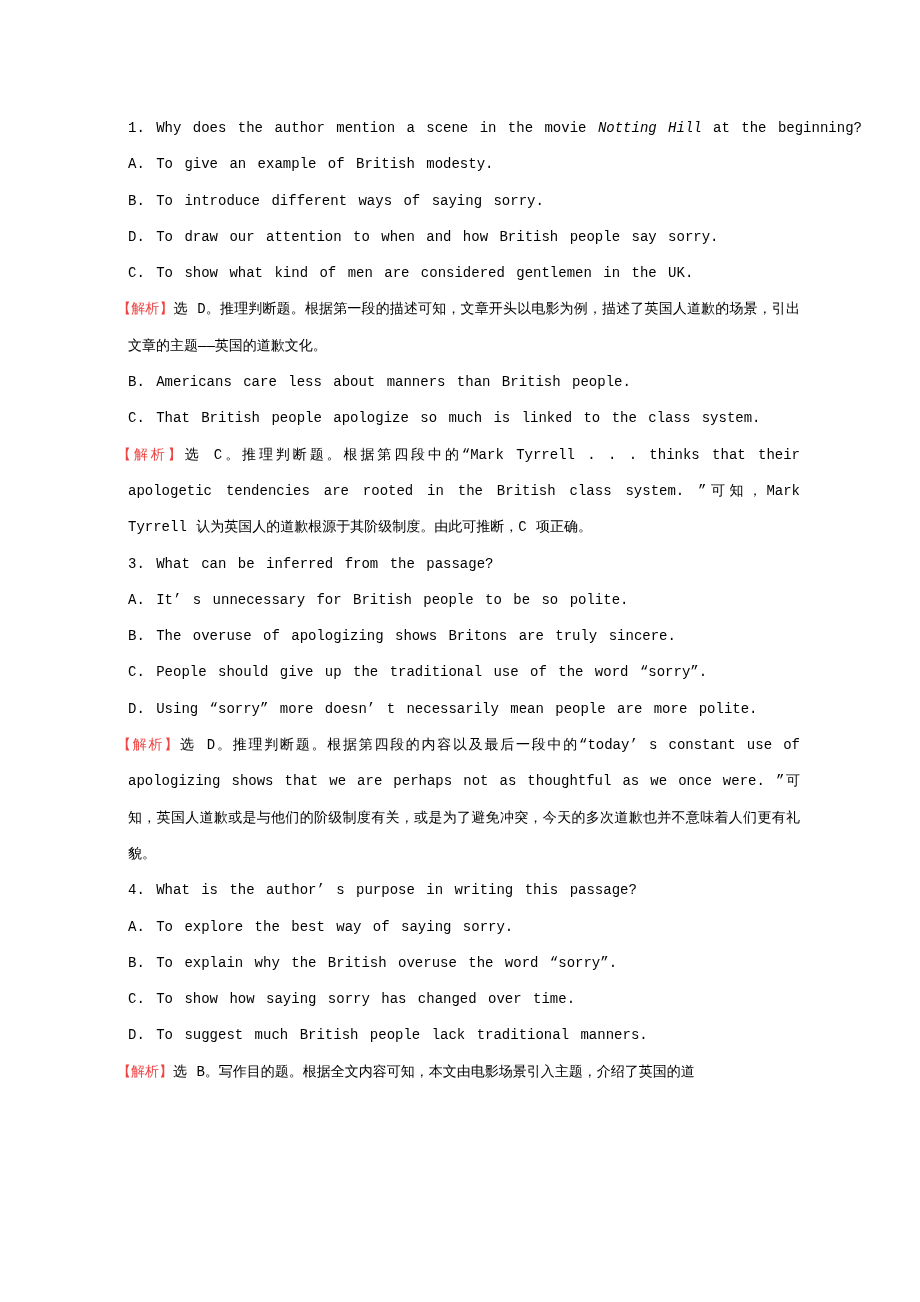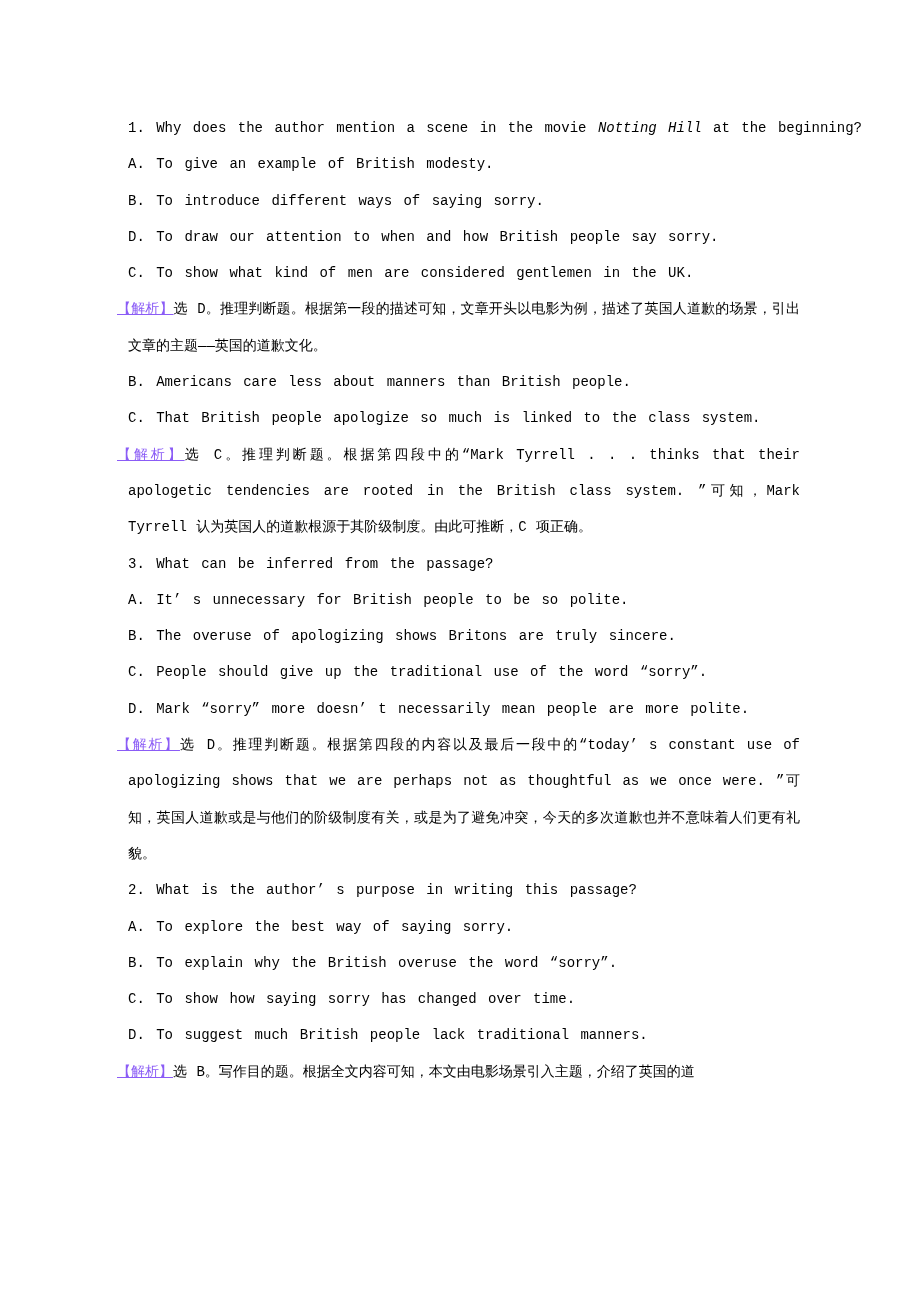--- a/index.html
+++ b/index.html
@@ -28,23 +28,22 @@
     line-height: 36.3px;
     white-space: nowrap;
     word-spacing: 3px;
   }
   .para {
     line-height: 36.3px;
     text-align: justify;
     word-spacing: 1px;
   }
   .ana-label {
-    color: #8b5cf6;
+    color: #ef4444;
     margin-left: -11px;
-    text-decoration: underline;
   }
   .movie-title {
     font-style: italic;
   }
 </style>
 </head>
 <body>
 
 <div class="page">
   <div class="content">
@@ -62,26 +61,26 @@
       <p class="line">B. Americans care less about manners than British people.</p>
       <p class="line">C. That British people apologize so much is linked to the class system.</p>
       <p class="para"><span class="ana-label">【解析】</span><span>选 C。推理判断题。根据第四段中的“Mark Tyrrell . . . thinks that their apologetic tendencies are rooted in the British class system. ”可知，Mark Tyrrell 认为英国人的道歉根源于其阶级制度。由此可推断，C 项正确。</span></p>
     </section>
 
     <section class="qblock">
       <p class="line">3. What can be inferred from the passage?</p>
       <p class="line">A. It’ s unnecessary for British people to be so polite.</p>
       <p class="line">B. The overuse of apologizing shows Britons are truly sincere.</p>
       <p class="line">C. People should give up the traditional use of the word “sorry”.</p>
-      <p class="line">D. Mark “sorry” more doesn’ t necessarily mean people are more polite.</p>
+      <p class="line">D. Using “sorry” more doesn’ t necessarily mean people are more polite.</p>
       <p class="para"><span class="ana-label">【解析】</span><span>选 D。推理判断题。根据第四段的内容以及最后一段中的“today’ s constant use of apologizing shows that we are perhaps not as thoughtful as we once were. ”可知，英国人道歉或是与他们的阶级制度有关，或是为了避免冲突，今天的多次道歉也并不意味着人们更有礼貌。</span></p>
     </section>
 
     <section class="qblock">
-      <p class="line">2. What is the author’ s purpose in writing this passage?</p>
+      <p class="line">4. What is the author’ s purpose in writing this passage?</p>
       <p class="line">A. To explore the best way of saying sorry.</p>
       <p class="line">B. To explain why the British overuse the word “sorry”.</p>
       <p class="line">C. To show how saying sorry has changed over time.</p>
       <p class="line">D. To suggest much British people lack traditional manners.</p>
       <p class="para"><span class="ana-label">【解析】</span><span>选 B。写作目的题。根据全文内容可知，本文由电影场景引入主题，介绍了英国的道</span></p>
     </section>
 
   </div>
 </div>
 

